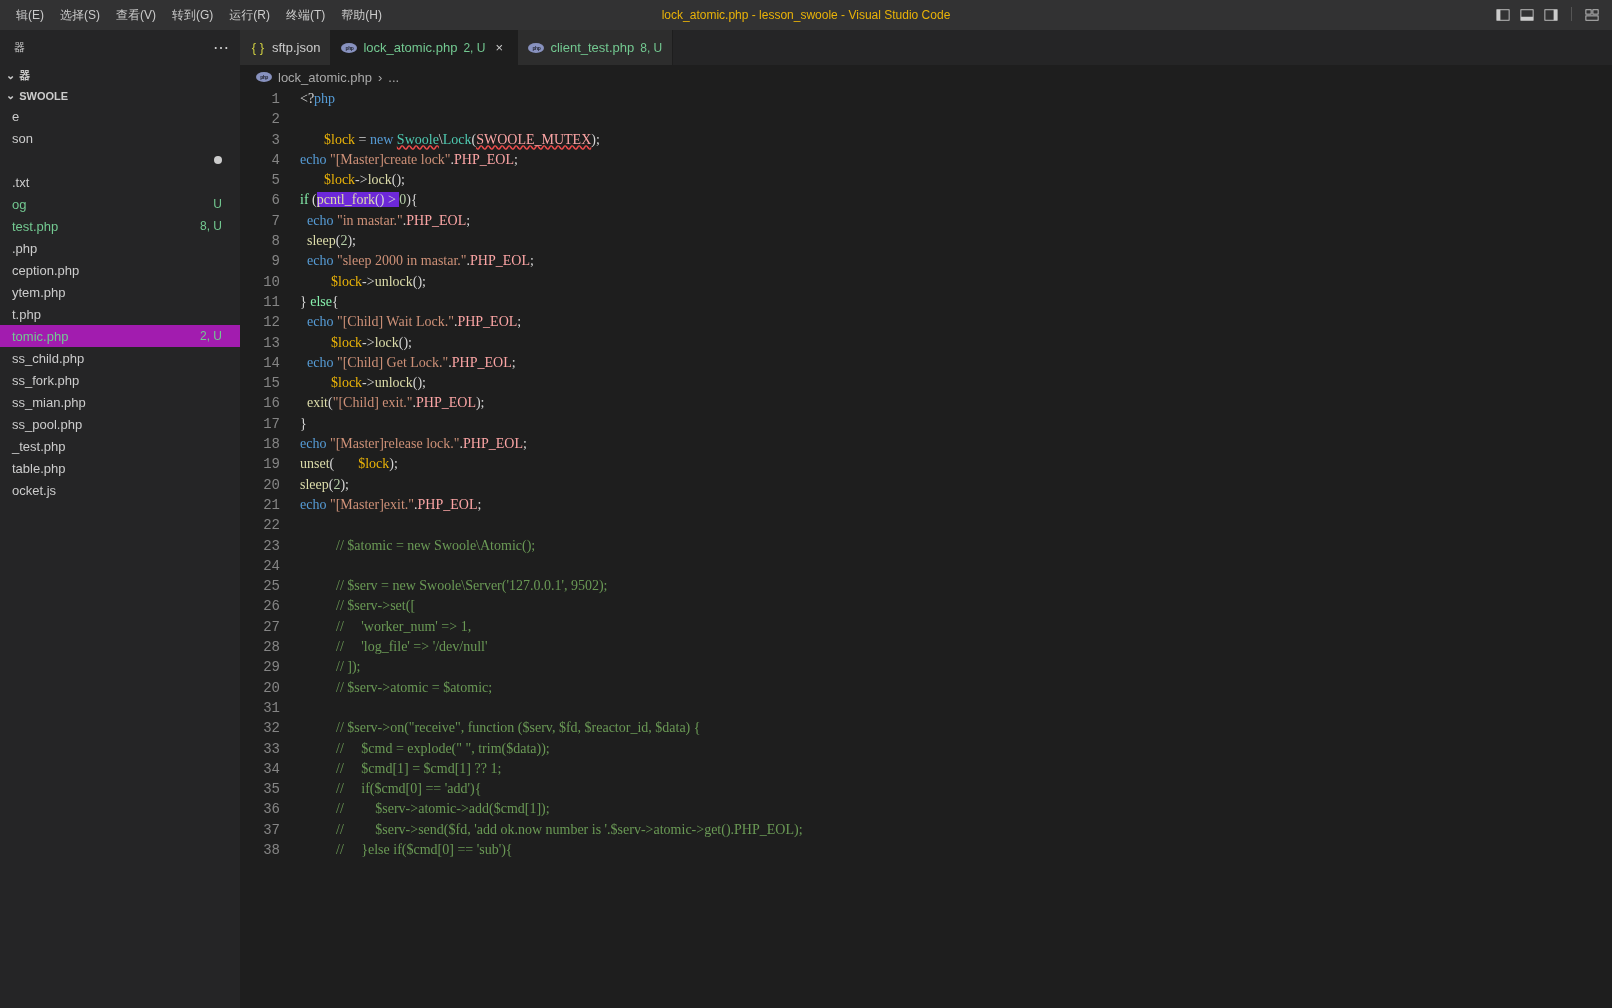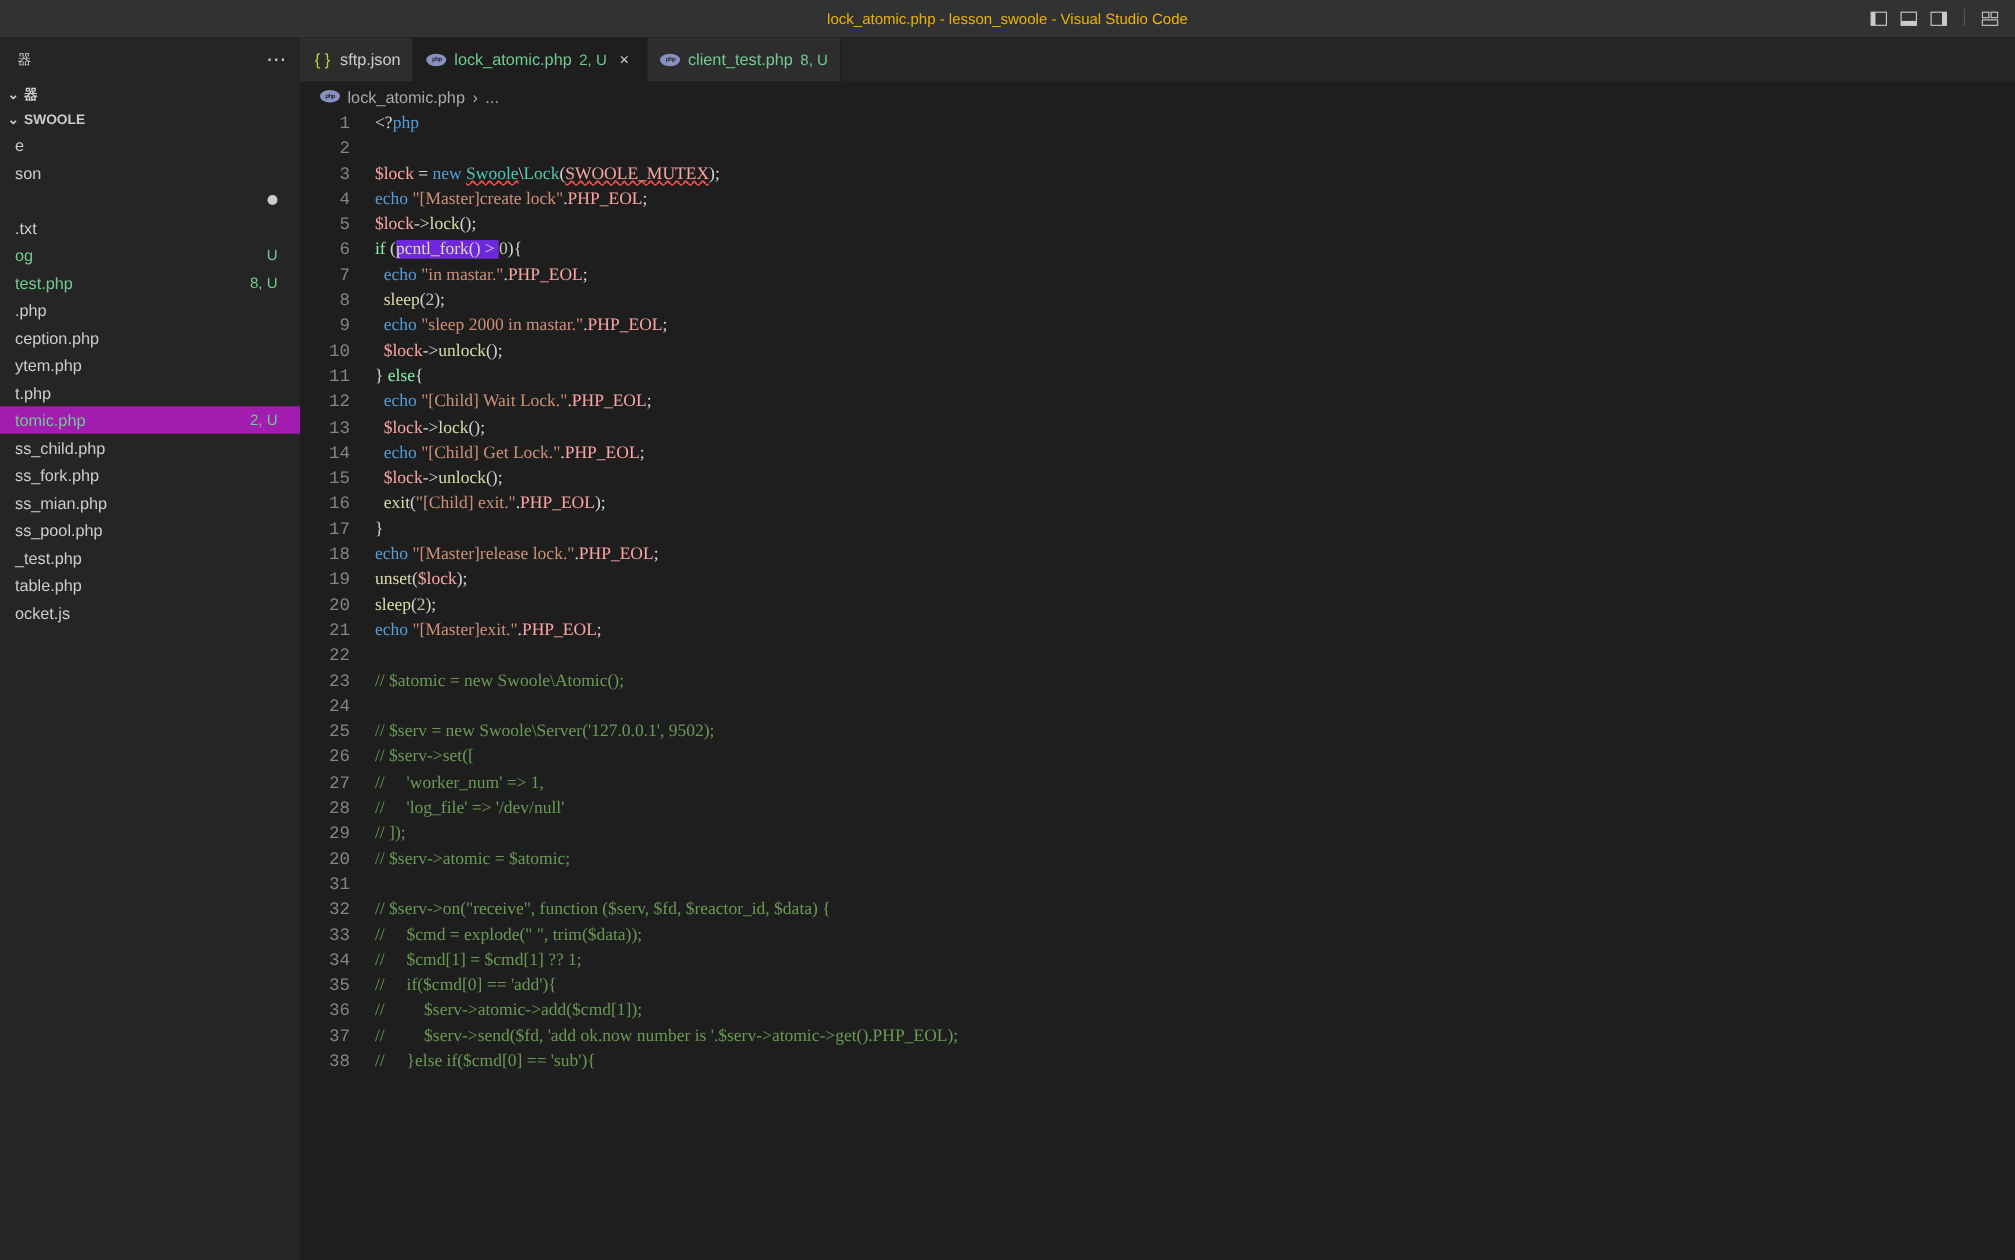--- a/index.html
+++ b/index.html
@@ -163,38 +163,47 @@
 .gutter-line { height: 20.3px; }
 .code {
   flex: 1;
   white-space: pre;
   font-family: Liberation Serif, serif;
 }
 .code-line { height: 20.3px; }
 .k { color: #86efac; }
 .k2 { color: #569cd6; }
 .fn { color: #dcdcaa; }
-.var { color: #fca5a5; }
+.var { color: #eab308; margin-left: 24px; }
 .str { color: #ce9178; }
 .num { color: #b5cea8; }
 .const { color: #fca5a5; }
 .cls { color: #4ec9b0; }
-.cmt { color: #6a9955; }
+.cmt { color: #6a9955; margin-left: 36px; }
 .pn { color: #d4d4d4; }
 .sel { background: #6d28d9; }
 .squiggle { text-decoration: underline wavy #f14c4c; }
 .php-icon-svg {
   width: 16px; height: 10px; background: #8892BF; border-radius: 50%; display: inline-flex; align-items: center; justify-content: center; font-size: 5px; color: #232531; font-weight: bold; letter-spacing: -0.5px;
 }
 .json-icon { color: #cbcb41; }
 </style>
 </head>
 <body>
 
 <div class="title-bar">
+  <div id="menu-container" style="display:flex;">
+      <div class="menu-item">辑(E)</div>
+      <div class="menu-item">选择(S)</div>
+      <div class="menu-item">查看(V)</div>
+      <div class="menu-item">转到(G)</div>
+      <div class="menu-item">运行(R)</div>
+      <div class="menu-item">终端(T)</div>
+      <div class="menu-item">帮助(H)</div>
+    </div>
   <div class="title-text">lock_atomic.php - lesson_swoole - Visual Studio Code</div>
   <div class="layout-icons">
     <div class="layout-icon">
         <svg viewBox="0 0 16 16" width="14" height="14">
           <rect x="1" y="2" width="14" height="12" fill="none" stroke="#ccc"></rect>
           <rect x="1" y="2" width="4" height="12" fill="#ccc"></rect>
         </svg>
       </div>
     <div class="layout-icon">
         <svg viewBox="0 0 16 16" width="14" height="14">

